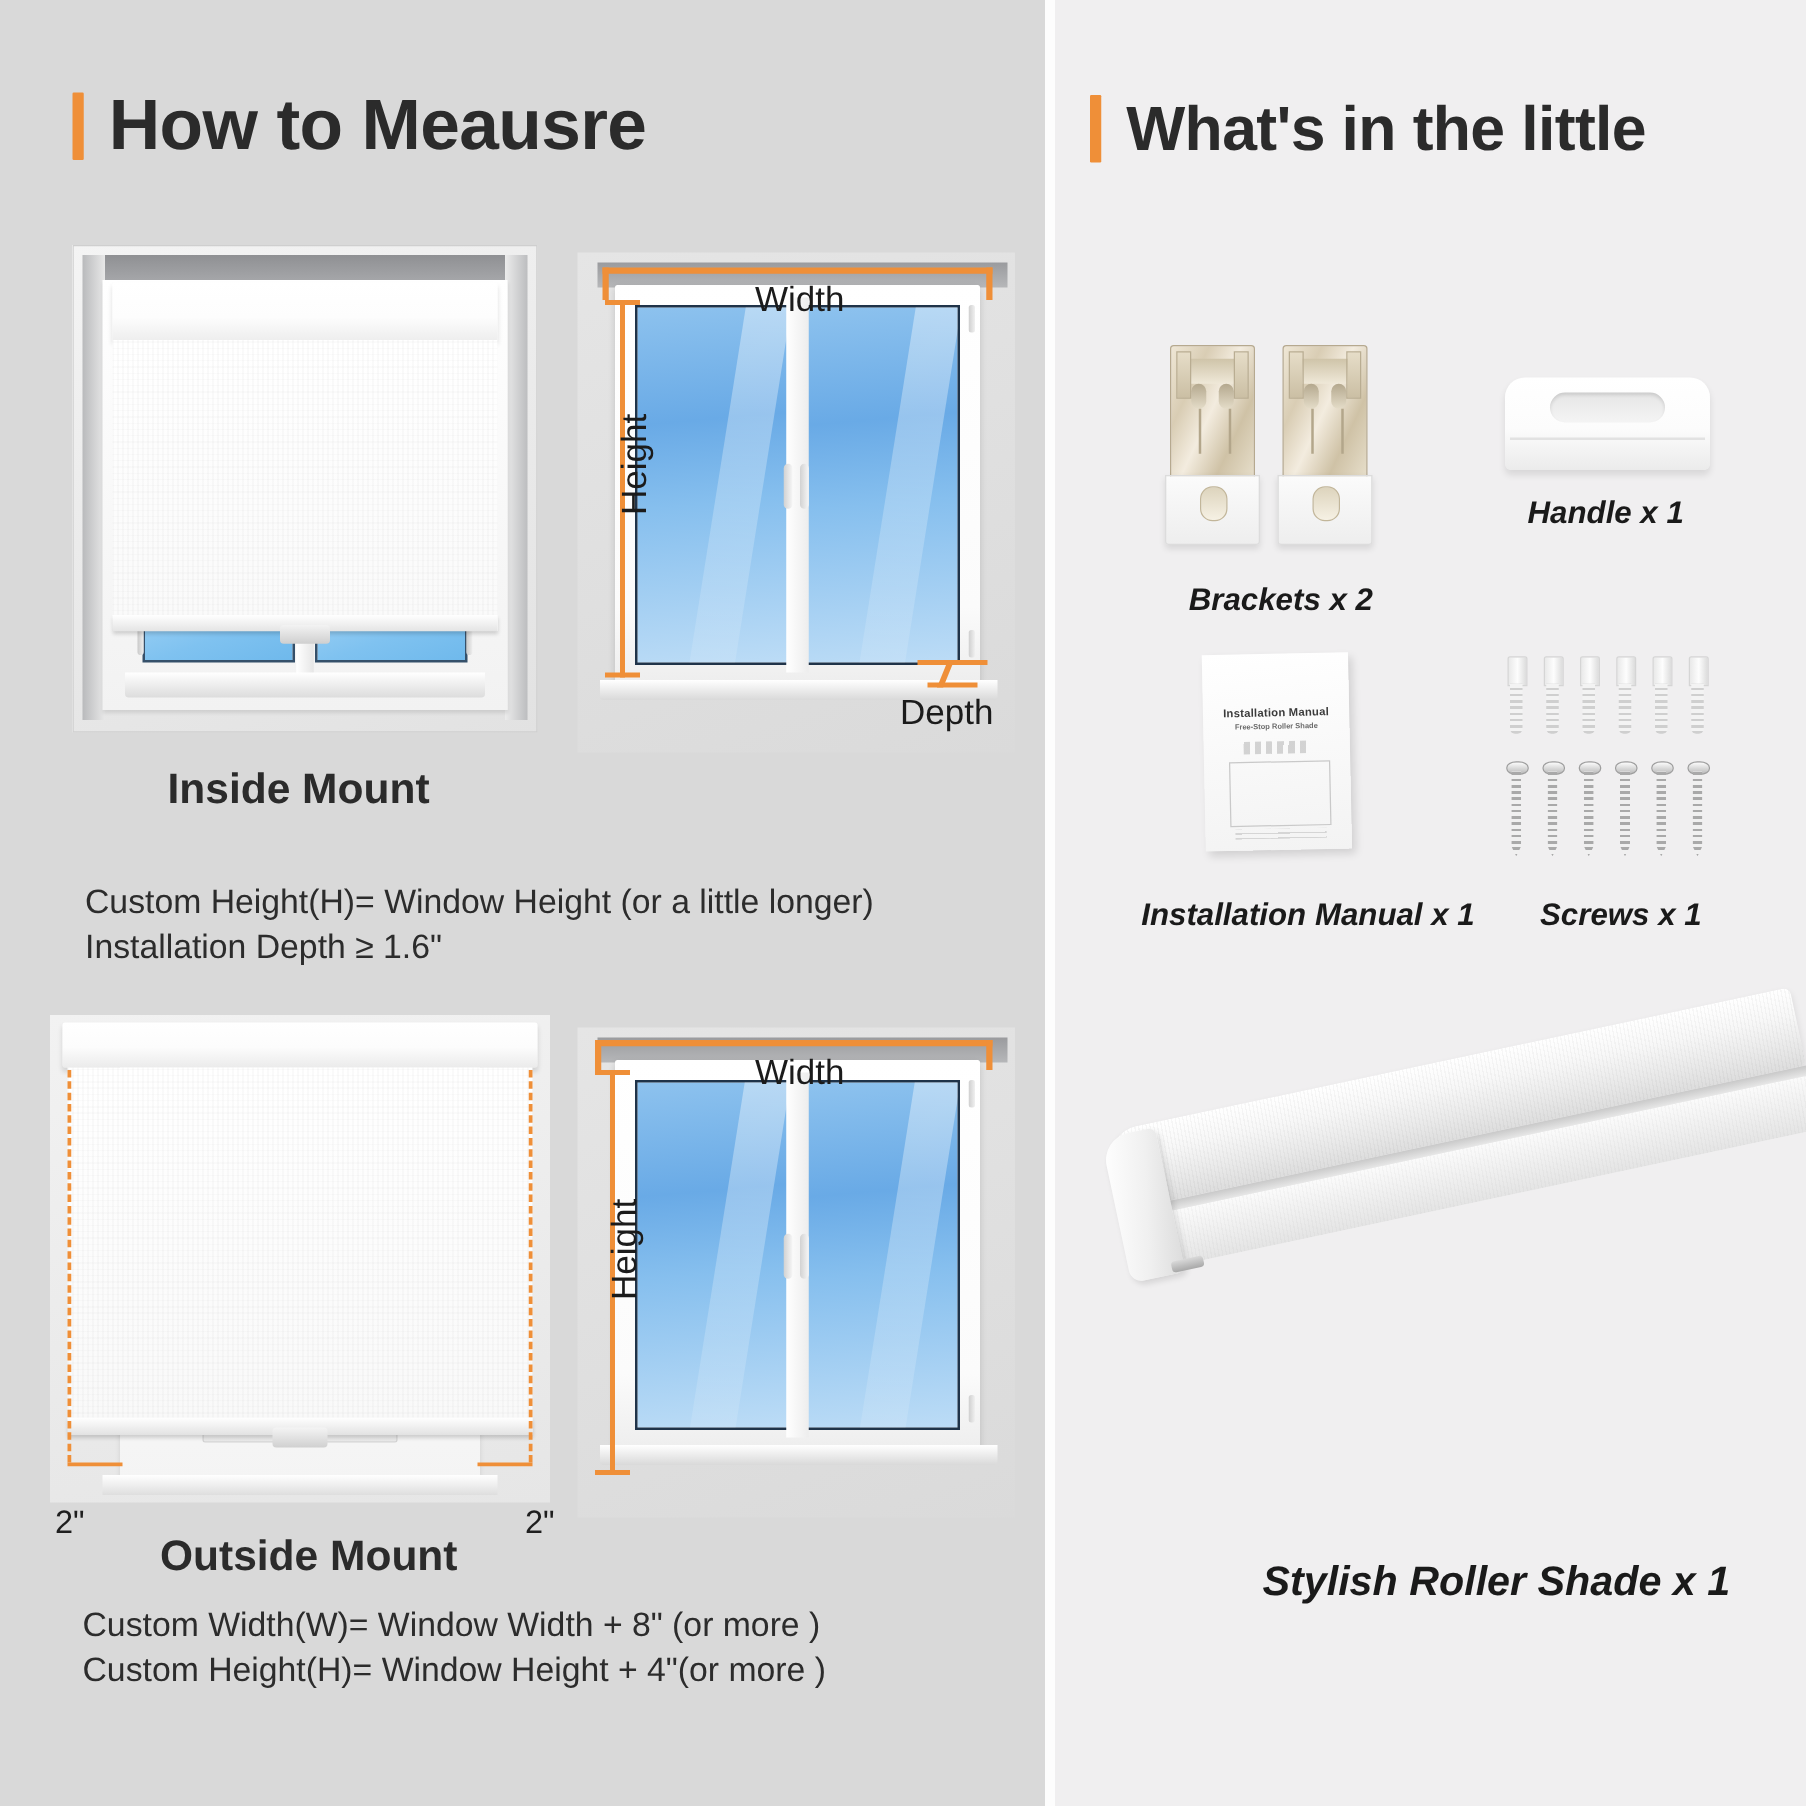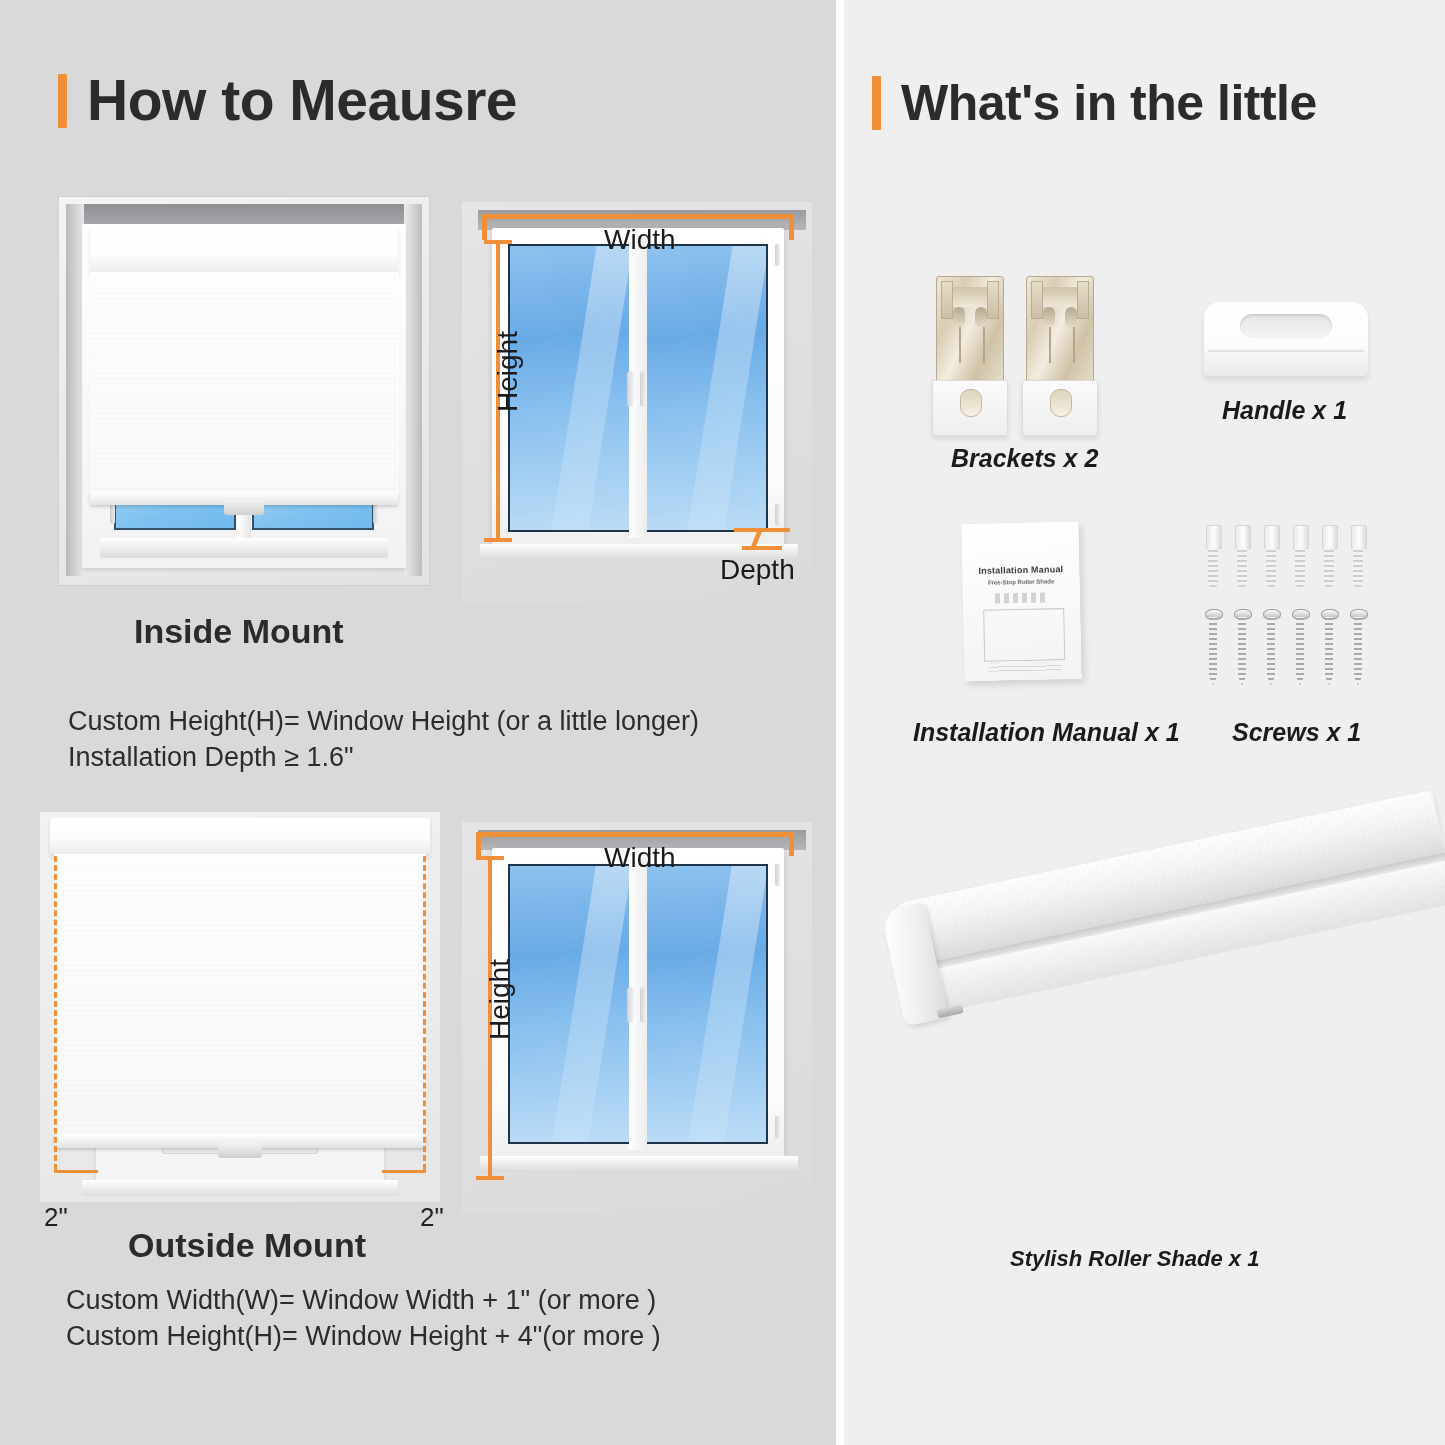--- a/index.html
+++ b/index.html
@@ -492,21 +492,21 @@
     <div class="m-line" style="left:327px;top:10px;width:5px;height:24px;"></div>
     <div class="m-line" style="left:26px;top:36px;width:4px;height:322px;"></div>
     <div class="m-line" style="left:14px;top:34px;width:28px;height:4px;"></div>
     <div class="m-line" style="left:14px;top:354px;width:28px;height:4px;"></div>
 
     <div class="m-lbl" style="left:142px;top:20px;">Width</div>
     <div class="m-lbl vert" style="left:22px;top:218px;">Height</div>
   </div>
 
   <div class="mount-title" style="left:128px;top:1226px;">Outside Mount</div>
-  <div class="body-line" style="left:66px;top:1285px;">Custom Width(W)= Window Width + 1" (or more )</div>
+  <div class="body-line" style="left:66px;top:1285px;">Custom Width(W)= Window Width + 8" (or more )</div>
   <div class="body-line" style="left:66px;top:1321px;">Custom Height(H)= Window Height + 4"(or more )</div>
 
   <div class="heading" id="heading-right">
     <span class="bar"></span>
     <span class="htxt">What's in the little</span>
   </div>
 
   <div class="brackets">
     <div class="bracket b1">
       <div class="metal">
@@ -524,21 +524,21 @@
         <div class="slot1"></div>
         <div class="slot2"></div>
         <div class="vline v1"></div>
         <div class="vline v2"></div>
         <div class="tab-l"></div>
         <div class="tab-r"></div>
       </div>
       <div class="plate"></div>
     </div>
   </div>
-  <div class="pkg-label" style="left:951px;top:444px;">Brackets x 2</div>
+  <div class="pkg-label" style="left:951px;top:466px;">Brackets x 2</div>
 
   <div class="handle">
     <div class="cut"></div>
     <div class="seam"></div>
   </div>
   <div class="pkg-label" style="left:1222px;top:396px;">Handle x 1</div>
 
   <div class="manual">
     <div class="m-title">Installation Manual</div>
     <div class="m-sub">Free-Stop Roller Shade</div>
@@ -603,15 +603,15 @@
 
   <div class="rollerwrap">
     <div class="roller">
       <div class="toptube"></div>
       <div class="midgap"></div>
       <div class="lowtube"></div>
       <div class="endcap"></div>
       <div class="pin"></div>
     </div>
   </div>
-  <div class="pkg-label" style="left:1010px;top:1246px;font-size:22px;">Stylish Roller Shade x 1</div>
+  <div class="pkg-label" style="left:1010px;top:1246px;font-size:33px;">Stylish Roller Shade x 1</div>
 
 </div>
 
 </body></html>

